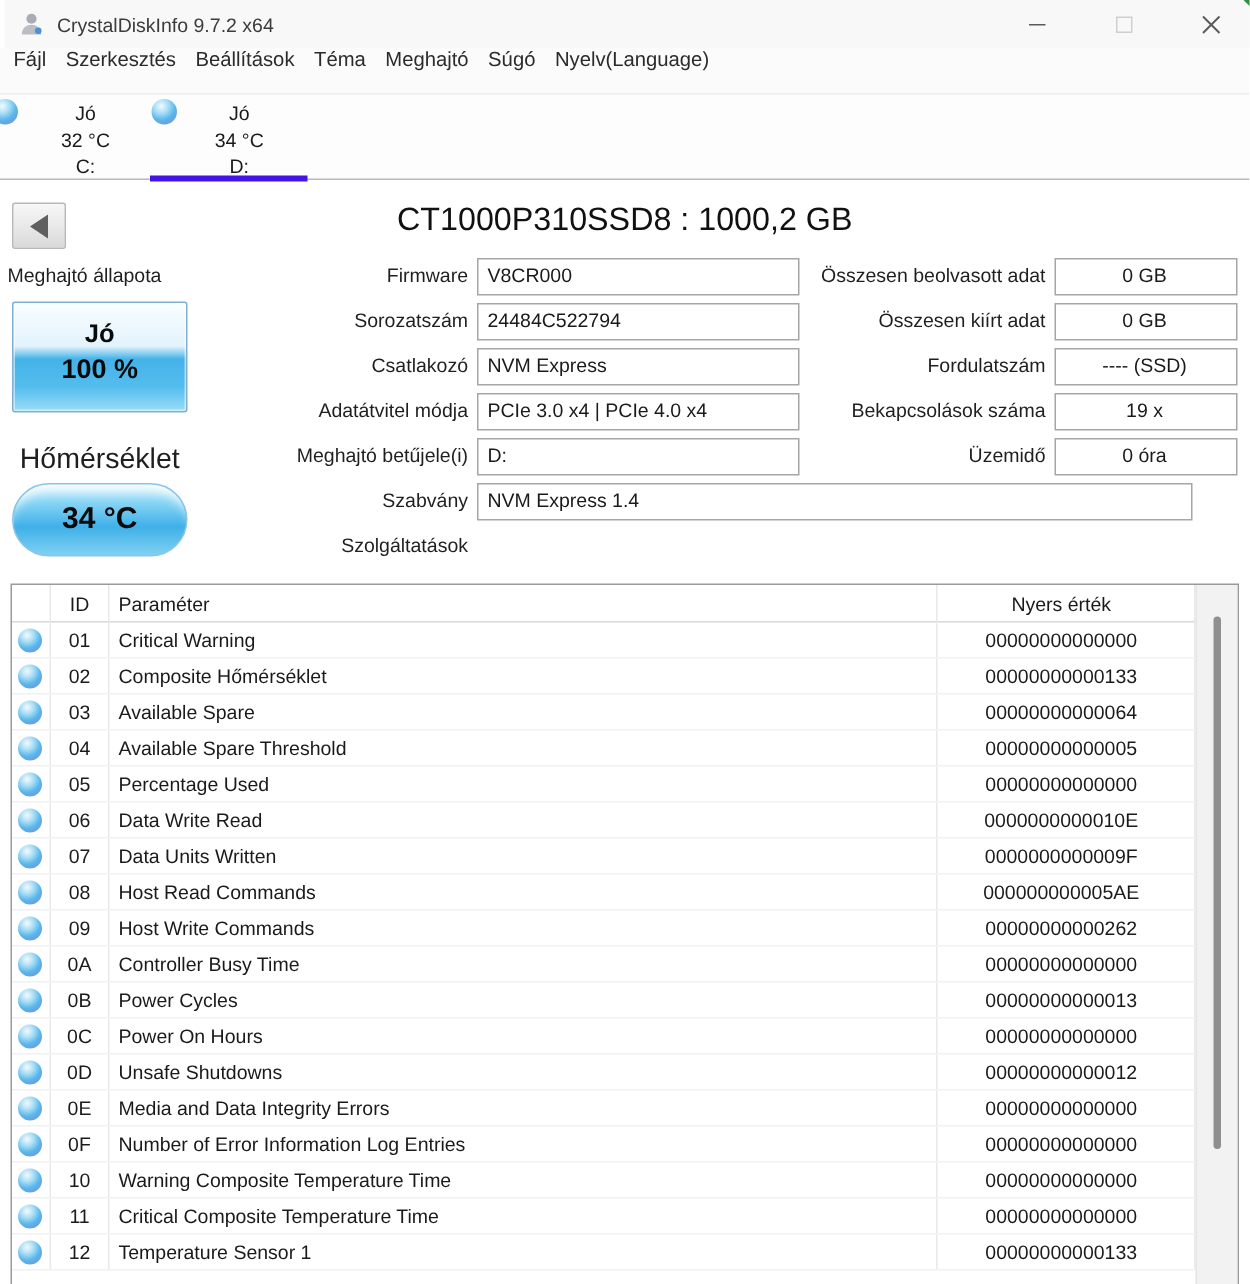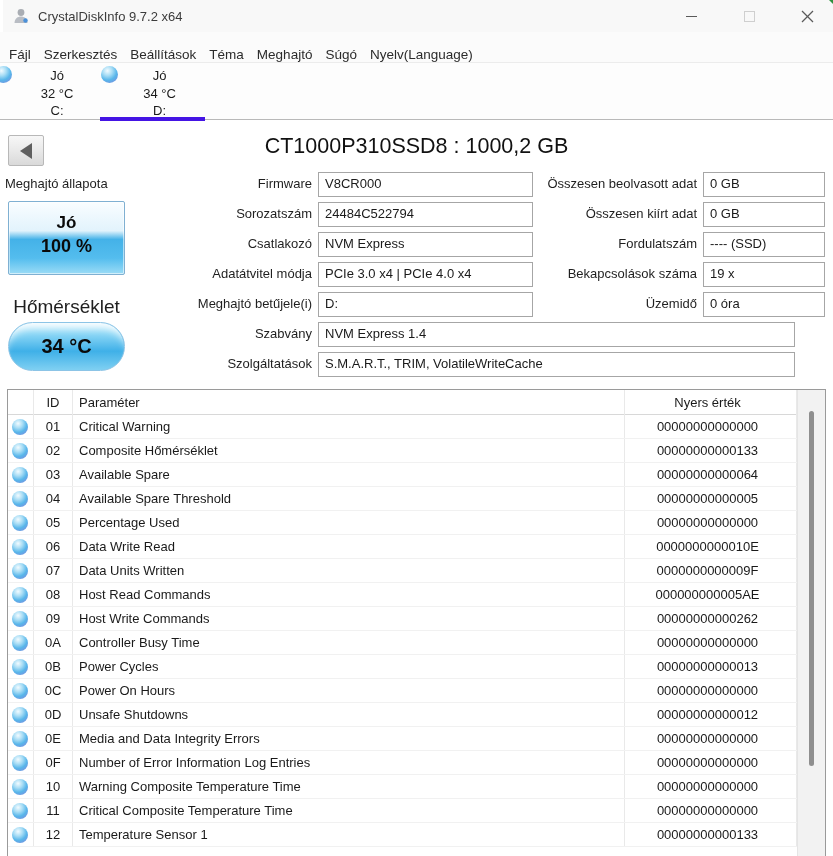--- a/index.html
+++ b/index.html
@@ -11,21 +11,21 @@
   .titlebar { position:absolute; left:3px; top:0; width:833px; height:32px; background:#f8f8f8; display:flex; align-items:center; }
   .app-icon { width:18px; height:18px; margin:0 8px 0 9px; }
   .app-title { font-size:13px; color:#3c3c3c; }
   .win-controls { position:absolute; right:0; top:0; height:32px; display:flex; }
   .win-btn { width:58px; height:32px; display:flex; align-items:center; justify-content:center; }
   .glyph-min { width:11px; height:1px; background:#5a5a5a; }
   .glyph-max { width:11px; height:11px; border:1px solid #cfcfcf; background:transparent; }
   .corner-artifact { position:absolute; right:0; top:0; width:0; height:0; border-top:7px solid #2f8f3e; border-left:7px solid transparent; }
 
   
-  .menubar { position:absolute; left:0; top:32px; width:833px; height:30px; background:#fbfbfb; display:flex; align-items:flex-end; padding-left:9px; }
+  .menubar { position:absolute; left:0; top:32px; width:833px; height:30px; background:#fbfbfb; display:flex; align-items:flex-start; padding-left:9px; }
   .menu-item { font-size:13.5px; color:#2b2b2b; margin-right:13px; white-space:nowrap; cursor:default; }
 
   
   .tabstrip { position:absolute; left:0; top:62px; width:833px; height:58px; background:#fdfdfd; border-top:1px solid #ececec; border-bottom:1px solid #b9b9b9; }
   .dtab { position:absolute; top:0; height:57px; }
   .dtab.tab-c { left:0; width:100px; }
   .dtab.tab-d { left:100px; width:105px; }
   .tab-orb { position:absolute; top:3px; width:17px; height:17px; border-radius:50%;
     background:radial-gradient(circle at 38% 28%, #f2fbff 0%, #a8ddf5 30%, #58b6ea 58%, #6f9ae2 80%, #8b7fd6 97%); }
   .tab-c .tab-orb { left:-5px; }
@@ -53,21 +53,21 @@
   .temp-value { font-size:20px; font-weight:bold; color:#0a0a0a; }
 
   
   .frow { position:absolute; left:0; width:833px; height:23px; }
   .flabel { position:absolute; left:0; width:312px; text-align:right; font-size:13px; line-height:23px; color:#1f1f1f; white-space:nowrap; z-index:1; }
   .flabel-r { position:absolute; left:520px; width:177px; text-align:right; font-size:13px; line-height:23px; color:#1f1f1f; white-space:nowrap; z-index:1; }
   .fbox { position:absolute; top:0; height:25px; border:1px solid #a6a6a6; background:#fff; font-size:13px; line-height:21px;
     padding:0 6px; white-space:nowrap; overflow:hidden; z-index:2; }
   .fbox.left { left:318px; width:215px; }
   .fbox.wide { left:318px; width:477px; }
-  .fbox.right { left:703px; width:122px; text-align:left; padding-right:8px; }
+  .fbox.right { left:703px; width:122px; text-align:center; padding-right:8px; }
 
   
   .smart { position:absolute; left:7px; top:389px; width:819px; height:480px; border:1px solid #9a9a9a; background:#fff; overflow:hidden; }
   .t-head { display:grid; grid-template-columns:26px 39px 552px 172px; height:25px; line-height:25px; border-bottom:1px solid #d8d8d8; font-size:13px; color:#1a1a1a; }
   .t-row { display:grid; grid-template-columns:26px 39px 552px 172px; height:24px; line-height:23px; border-bottom:1px solid #f1f1f1; font-size:13px; color:#1a1a1a; }
   .c-icon { border-right:1px solid #e9e9e9; position:relative; }
   .c-id { border-right:1px solid #e9e9e9; text-align:center; }
   .c-param { border-right:1px solid #e9e9e9; padding-left:6px; white-space:nowrap; overflow:hidden; }
   .c-raw { border-right:1px solid #e9e9e9; text-align:center; padding-right:6px; white-space:nowrap; }
   .row-orb { position:absolute; left:4px; top:4px; width:16px; height:16px; border-radius:50%;
@@ -180,21 +180,20 @@
     <span class="flabel-r">Üzemidő</span>
     <span class="fbox right">0 óra</span>
   </div>
 
   <div class="frow" style="top:322px">
     <span class="flabel">Szabvány</span>
     <span class="fbox wide">NVM Express 1.4</span>
   </div>
   <div class="frow" style="top:352px">
     <span class="flabel">Szolgáltatások</span>
-    <span class="fbox wide">S.M.A.R.T., TRIM, VolatileWriteCache</span>
   </div>
 
   <div class="smart">
     <div class="t-head">
       <span class="c-icon"></span>
       <span class="c-id">ID</span>
       <span class="c-param">Paraméter</span>
       <span class="c-raw">Nyers érték</span>
     </div>
     <div id="smart-rows">

